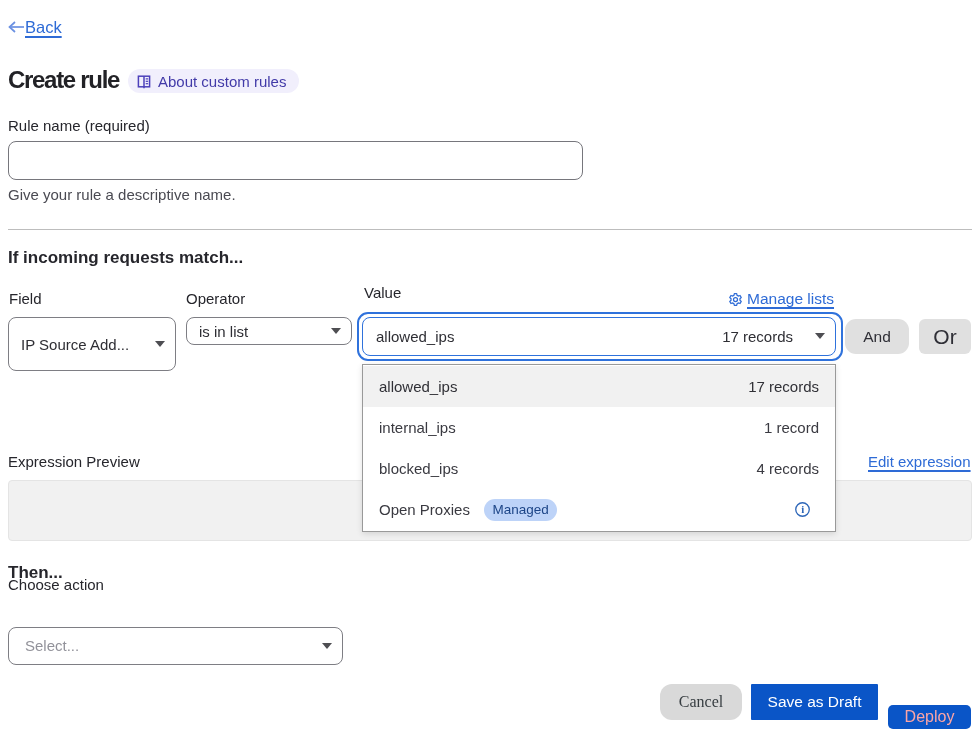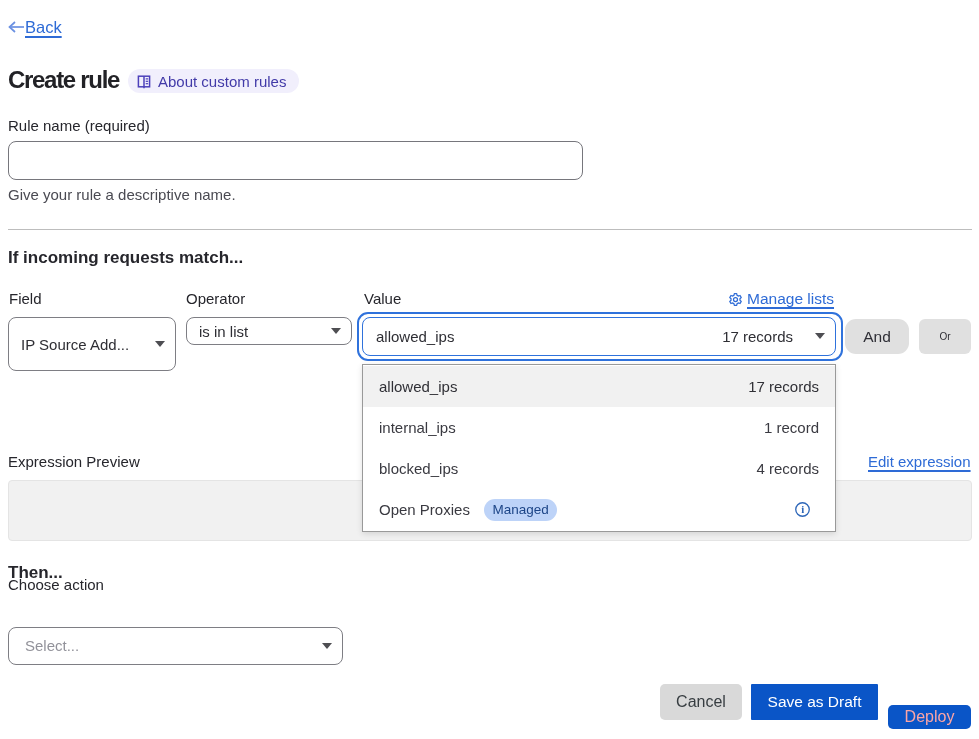--- a/index.html
+++ b/index.html
@@ -55,39 +55,39 @@
     <span style="margin-left:12px;font-size:15px;color:#2e2e34;">IP Source Add...</span>
     <span class="caret" style="right:10.5px;"></span>
   </div>
 
   <div class="abs lbl" style="left:186px;top:290px;">Operator</div>
   <div class="sel" style="left:186px;top:317px;width:166px;height:28px;">
     <span style="margin-left:12px;font-size:15px;color:#2e2e34;">is in list</span>
     <span class="caret" style="right:10.5px;"></span>
   </div>
 
-  <div class="abs lbl" style="left:364px;top:290px;">Value</div>
+  <div class="abs lbl" style="left:364px;top:284px;">Value</div>
 
   <div class="abs" style="left:728px;top:290px;display:flex;align-items:center;">
     <svg width="15" height="15" viewBox="0 0 24 24" style="margin-right:4px;">
       <path fill="none" stroke="#2e6bd6" stroke-width="2" stroke-linejoin="round" d="M13.9 2.5 L14.5 5.3 A7 7 0 0 1 16.6 6.5 L19.3 5.6 L21.2 8.9 L19.1 10.8 A7 7 0 0 1 19.1 13.2 L21.2 15.1 L19.3 18.4 L16.6 17.5 A7 7 0 0 1 14.5 18.7 L13.9 21.5 L10.1 21.5 L9.5 18.7 A7 7 0 0 1 7.4 17.5 L4.7 18.4 L2.8 15.1 L4.9 13.2 A7 7 0 0 1 4.9 10.8 L2.8 8.9 L4.7 5.6 L7.4 6.5 A7 7 0 0 1 9.5 5.3 L10.1 2.5 Z"></path>
       <circle cx="12" cy="12" r="3.2" fill="none" stroke="#2e6bd6" stroke-width="2"></circle>
     </svg>
     <span class="link" style="font-size:15.5px;">Manage lists</span>
   </div>
 
   <div class="abs" style="left:357px;top:311.5px;width:486px;height:49px;box-sizing:border-box;border:2.5px solid #2f72dc;border-radius:11px;"></div>
   <div class="sel" style="left:362px;top:316.5px;width:474px;height:39px;border:1.5px solid #2f72dc;">
     <span style="margin-left:13px;font-size:15px;color:#2e2e34;">allowed_ips</span>
     <span style="position:absolute;right:42px;font-size:15px;color:#2e2e34;">17 records</span>
     <span class="caret" style="right:10.5px;"></span>
   </div>
 
   <div class="abs" style="left:845px;top:319px;width:64px;height:35px;background:#e0e0e0;border-radius:11px;display:flex;align-items:center;justify-content:center;font-size:15.5px;color:#2f2f36;">And</div>
-  <div class="abs" style="left:919px;top:319px;width:52px;height:35px;background:#e0e0e0;border-radius:6px;display:flex;align-items:center;justify-content:center;font-size:10px;color:#2f2f36;">Or</div>
+  <div class="abs" style="left:919px;top:319px;width:52px;height:35px;background:#e0e0e0;border-radius:6px;display:flex;align-items:center;justify-content:center;font-size:21px;color:#2f2f36;">Or</div>
 
   <div class="abs" style="left:8px;top:453px;font-size:15px;color:#26262c;">Expression Preview</div>
   <div class="abs link" style="left:868px;top:453px;font-size:15px;">Edit expression</div>
   <div class="abs" style="left:7.5px;top:479.5px;width:964px;height:61.5px;box-sizing:border-box;background:#f1f1f1;border:1px solid #e4e4e4;border-radius:4px;"></div>
 
   <div class="abs" style="left:8px;top:562.5px;font-size:17px;font-weight:bold;color:#26262c;">Then...</div>
   <div class="abs lbl" style="left:8px;top:576px;">Choose action</div>
   <div class="sel" style="left:8px;top:626.5px;width:335px;height:38px;">
     <span style="margin-left:16px;font-size:15px;color:#92929a;">Select...</span>
     <span class="caret" style="right:10.5px;"></span>
@@ -111,17 +111,17 @@
       <span style="margin-left:14px;background:#bdd3f8;color:#1c4587;font-size:13.5px;border-radius:11px;height:22px;display:inline-flex;align-items:center;padding:0 8.5px;">Managed</span>
       <span style="margin-left:auto;margin-right:9px;height:15px;">
         <svg width="15" height="15" viewBox="0 0 16 16">
           <circle cx="8" cy="8" r="7.2" fill="none" stroke="#2d66b8" stroke-width="1.4"></circle>
           <text x="8.2" y="12.1" text-anchor="middle" font-family="Liberation Serif" font-weight="bold" font-size="11.5" fill="#2d66b8">i</text>
         </svg>
       </span>
     </div>
   </div>
 
-  <div class="abs" style="left:660px;top:684px;width:82px;height:36px;background:#d9d9d9;border-radius:5px;display:flex;align-items:center;justify-content:center;font-size:16px;color:#373d41;">Cancel</div>
+  <div class="abs" style="left:660px;top:684px;width:82px;height:36px;background:#d9d9d9;border-radius:12px;display:flex;align-items:center;justify-content:center;font-size:16px;color:#373d41;font-family:Liberation Serif, serif;">Cancel</div>
   <div class="abs" style="left:751px;top:684px;width:127px;height:36px;background:#0a55c7;border-radius:1px;display:flex;align-items:center;justify-content:center;font-size:15.5px;color:#fff;">Save as Draft</div>
   <div class="abs" style="left:888px;top:684px;width:83px;height:24px;background:#0a55c7;border-radius:5px;display:flex;align-items:center;justify-content:center;font-size:16px;color:#fca5a5;margin-top:21px;">Deploy</div>
 
 </div>
 
 </body></html>

